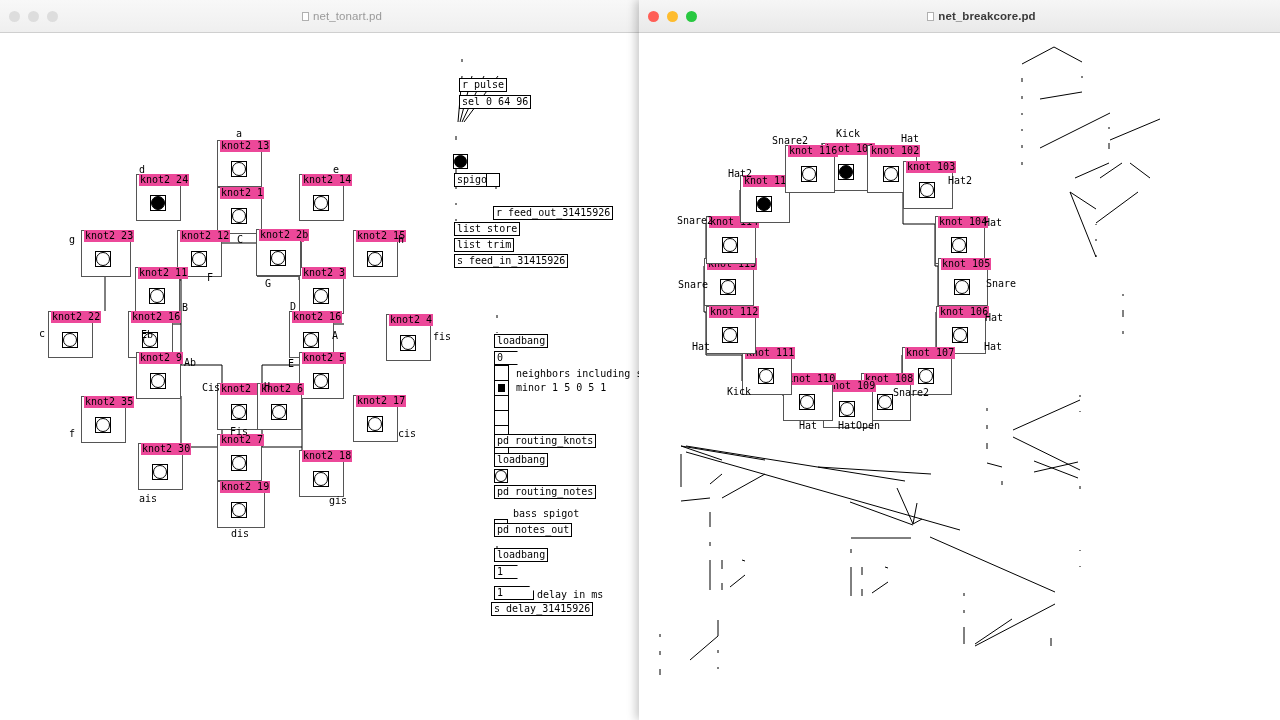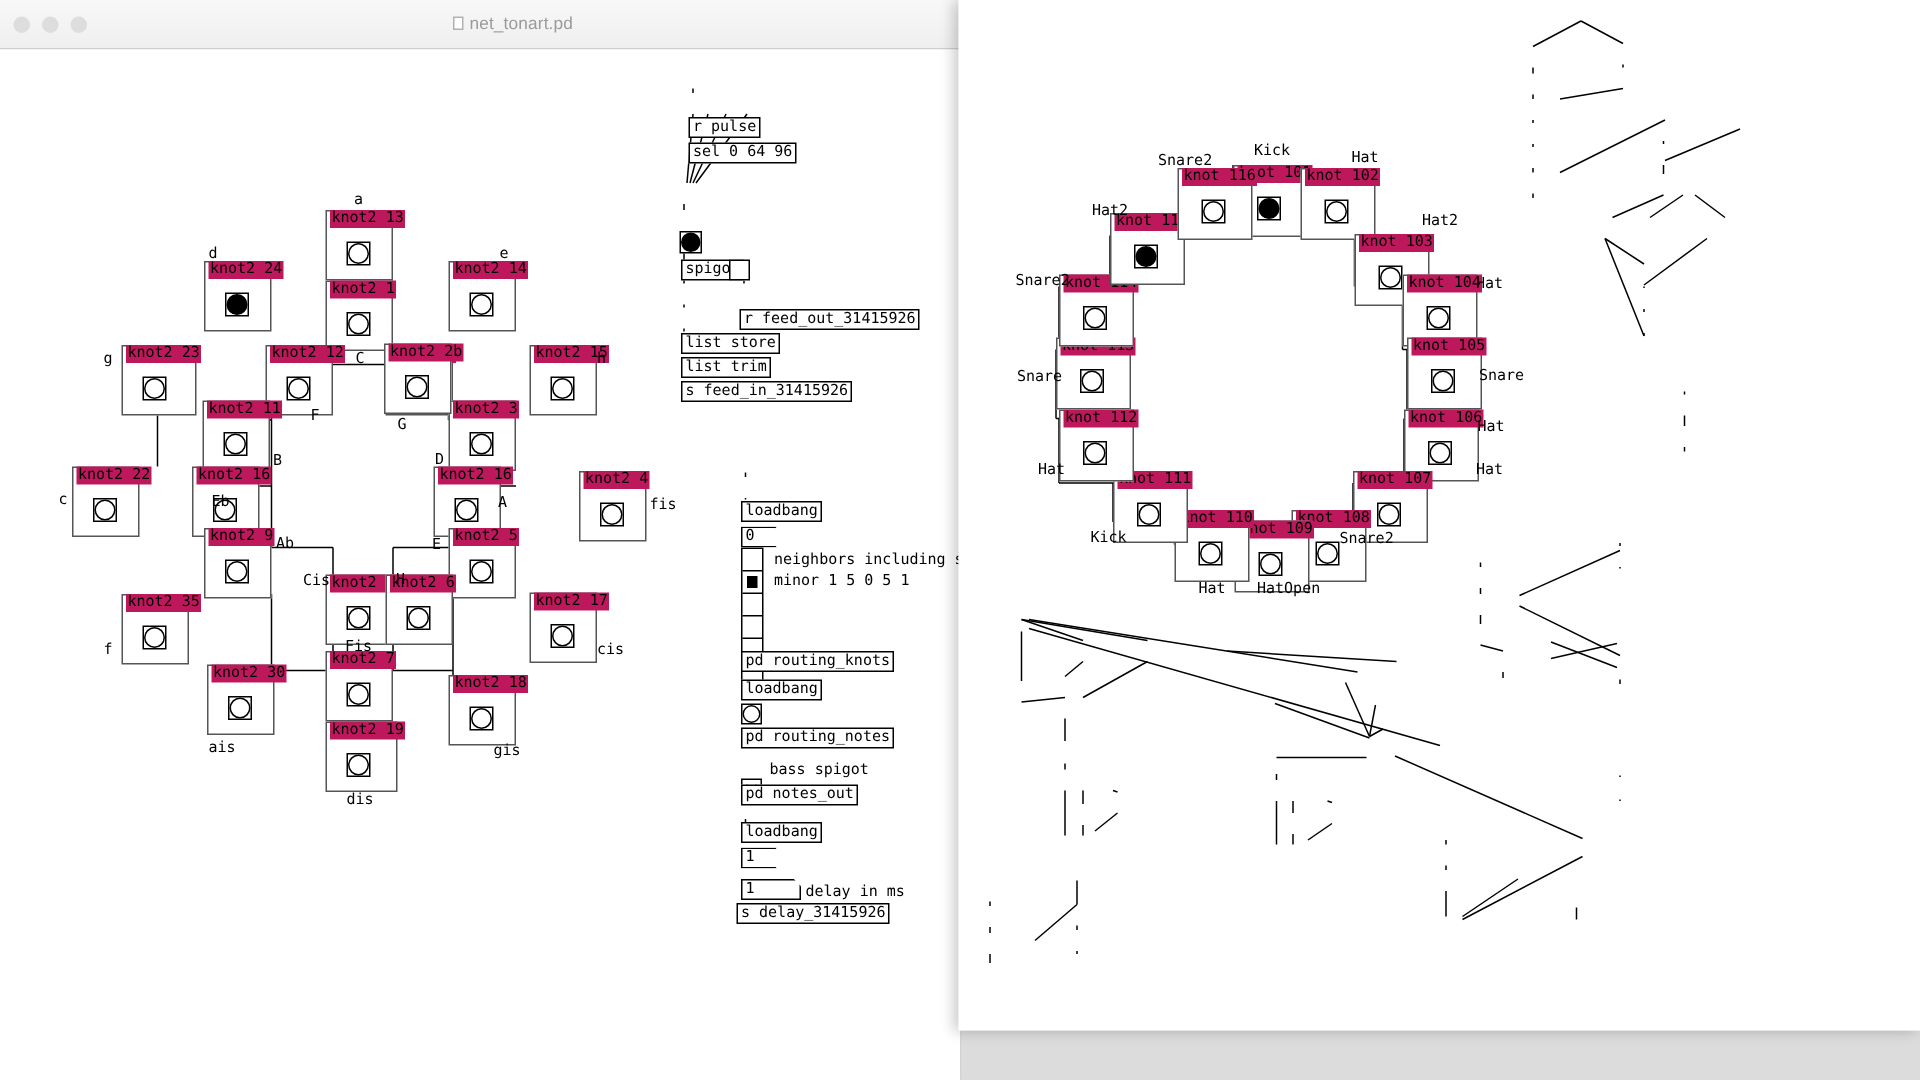--- a/index.html
+++ b/index.html
@@ -83,21 +83,21 @@
   .vradio { border:1px solid #000; background:#fff; width:15px; }
   .vradio .cell { height:15px; border-bottom:1px solid #000; position:relative; }
   .vradio .cell:last-child { border-bottom:none; }
   .vradio .cell.sel::after {
     content:""; position:absolute; left:3px; top:3px; right:3px; bottom:3px; background:#000;
   }
 
   
   .knot { position:absolute; border:1px solid #555; background:#fff; }
   .knot .lbl { position:absolute; left:2px; top:-1px; font-size:10px; line-height:12px;
-               background:#be185d; padding:0 1px; white-space:nowrap; }
+               background:#ec4899; padding:0 1px; white-space:nowrap; }
 
   
   svg.wires { position:absolute; left:0; top:0; width:100%; height:100%;
               pointer-events:none; }
   svg.wires line, svg.wires path { stroke:#000; stroke-width:1; fill:none; }
 </style>
 </head>
 <body>
 
 <div id="root">
@@ -378,20 +378,30 @@
 
       <div class="pd obj" style="left:494px;top:515px;">loadbang</div>
       <div class="pd msg" style="left:494px;top:532px;width:24px;">1</div>
       <div class="pd num" style="left:494px;top:553px;width:40px;">1</div>
       <div class="pd cmt" style="left:537px;top:556px;">delay in ms</div>
       <div class="pd obj" style="left:491px;top:569px;">s delay_31415926</div>
     </div>
   </div>
 
   <div class="window" id="win-right">
+    <div class="titlebar">
+      <div class="lights">
+        <span class="light c1"></span>
+        <span class="light c2"></span>
+        <span class="light c3"></span>
+      </div>
+      <div class="wtitle active">
+        <span class="doc-ico"></span><span>net_breakcore.pd</span>
+      </div>
+    </div>
     <div class="canvas" id="canvas-right">
       <svg class="wires" id="wires-right">
           <line x1="101" y1="157" x2="151" y2="157" stroke="#000" stroke-width="1"></line>
           <line x1="151" y1="157" x2="151" y2="112" stroke="#000" stroke-width="1"></line>
           <line x1="183" y1="157" x2="183" y2="110" stroke="#000" stroke-width="1"></line>
           <line x1="151" y1="157" x2="183" y2="157" stroke="#000" stroke-width="1"></line>
           <line x1="233" y1="157" x2="264" y2="157" stroke="#000" stroke-width="1"></line>
           <line x1="233" y1="157" x2="233" y2="112" stroke="#000" stroke-width="1"></line>
           <line x1="264" y1="157" x2="264" y2="191" stroke="#000" stroke-width="1"></line>
           <line x1="296" y1="191" x2="264" y2="191" stroke="#000" stroke-width="1"></line>
@@ -510,21 +520,21 @@
             </div>
           </div>
           <div class="pd cmt" style="left: 197px; top: 95px;">Kick</div>
           <div class="knot" style="left: 228px; top: 112px; width: 50px; height: 48px;">
             <div class="lbl">knot 102</div>
             <div class="bng" style="position: absolute; left: 15px; top: 20px; width: 16px; height: 16px;">
               <i></i>
             </div>
           </div>
           <div class="pd cmt" style="left: 262px; top: 100px;">Hat</div>
-          <div class="knot" style="left: 264px; top: 156px; width: 50px; height: 48px; padding-left: 32px;">
+          <div class="knot" style="left: 264px; top: 128px; width: 50px; height: 48px; padding-left: 32px;">
             <div class="lbl">knot 103</div>
             <div class="bng" style="position: absolute; left: 15px; top: 20px; width: 16px; height: 16px;">
               <i></i>
             </div>
           </div>
           <div class="pd cmt" style="left: 309px; top: 142px;">Hat2</div>
           <div class="knot" style="left: 296px; top: 183px; width: 50px; height: 48px; text-decoration: underline;">
             <div class="lbl">knot 104</div>
             <div class="bng" style="position: absolute; left: 15px; top: 20px; width: 16px; height: 16px;">
               <i></i>

